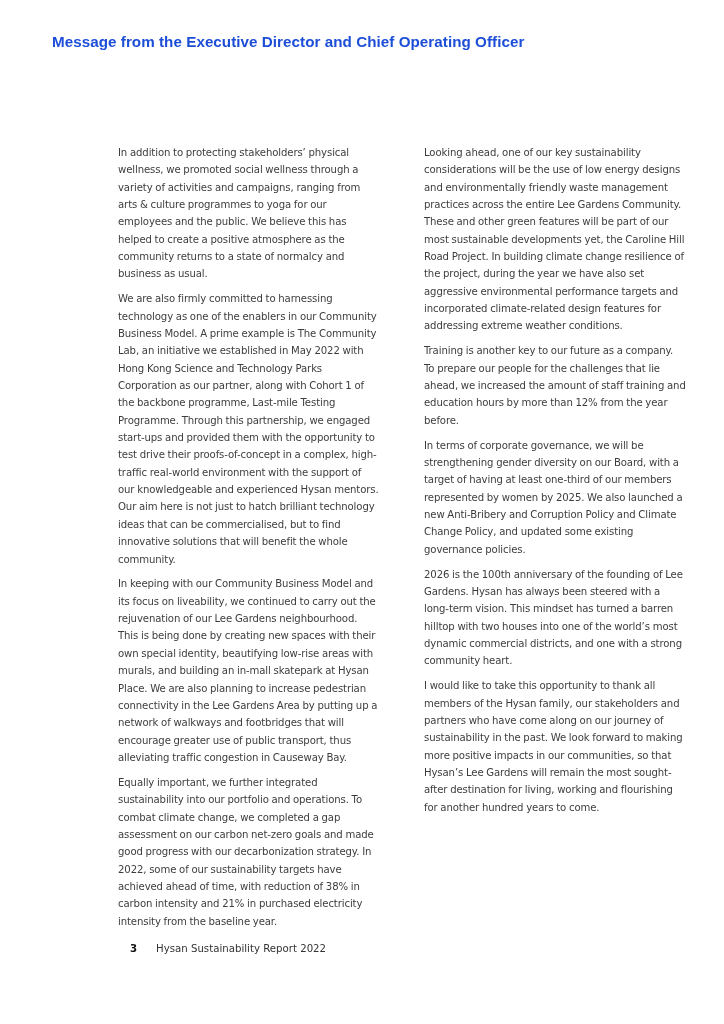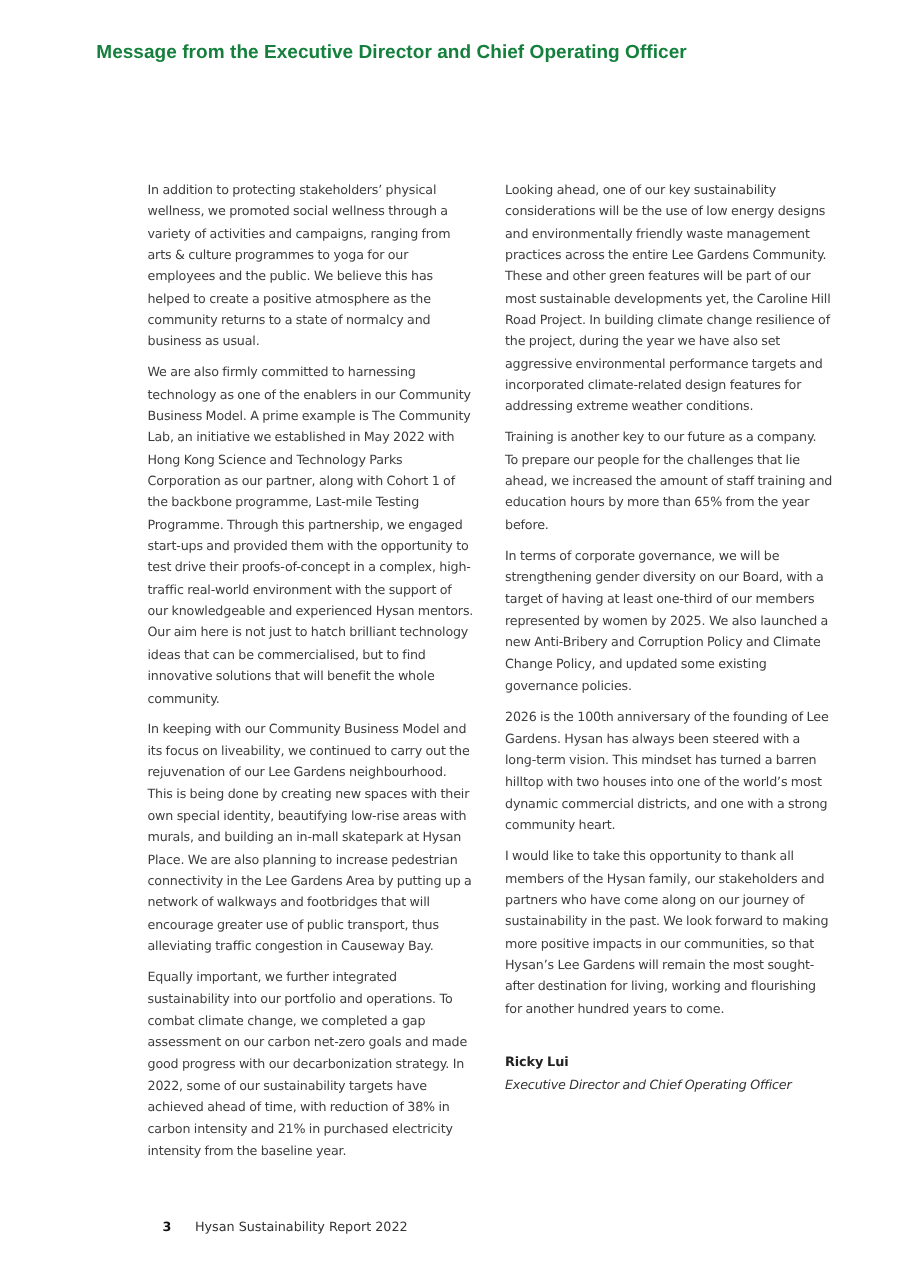--- a/index.html
+++ b/index.html
@@ -10,41 +10,41 @@
     body {
       width: 724px;
       height: 1024px;
       position: relative;
       overflow: hidden;
       font-family: "DejaVu Sans", sans-serif;
       color: #3a3a3a;
     }
     .page-header {
       position: absolute;
-      left: 77px;
+      left: 52px;
       top: 33px;
       font-family: "Liberation Sans", sans-serif;
       font-weight: bold;
       font-size: 15.2px;
-      color: #15803d;
+      color: #1d4ed8;
       letter-spacing: 0.05px;
       white-space: nowrap;
     }
     .column {
       position: absolute;
       top: 144px;
       width: 262px;
       font-size: 10.15px;
       line-height: 17.35px;
       letter-spacing: -0.12px;
       word-spacing: -0.3px;
       color: #3d3d3d;
     }
     .col-left { left: 118px; }
-    .col-right { left: 404px; width: 262px; }
+    .col-right { left: 424px; width: 262px; }
     .column p {
       margin: 0 0 7.6px 0;
     }
     .signature {
       margin-top: 26px;
     }
     .sig-name {
       font-weight: bold;
       font-size: 10.3px;
       color: #222;
@@ -53,21 +53,21 @@
     }
     .sig-title {
       font-style: italic;
       display: block;
       line-height: 17.5px;
       color: #333;
     }
     .footer {
       position: absolute;
       left: 130px;
-      top: 977px;
+      top: 943px;
       font-size: 10.2px;
       color: #333;
       white-space: nowrap;
     }
     .footer .page-num {
       font-weight: bold;
       color: #111;
       display: inline-block;
       width: 26px;
     }
@@ -79,25 +79,21 @@
 
 <div class="column col-left">
   <p>In addition to protecting stakeholders’ physical wellness, we promoted social wellness through a variety of activities and campaigns, ranging from arts &amp; culture programmes to yoga for our employees and the public. We believe this has helped to create a positive atmosphere as the community returns to a state of normalcy and business as usual.</p>
   <p>We are also firmly committed to harnessing technology as one of the enablers in our Community Business Model. A prime example is The Community Lab, an initiative we established in May 2022 with Hong Kong Science and Technology Parks Corporation as our partner, along with Cohort 1 of the backbone programme, Last-mile Testing Programme. Through this partnership, we engaged start-ups and provided them with the opportunity to test drive their proofs-of-concept in a complex, high-traffic real-world environment with the support of our knowledgeable and experienced Hysan mentors. Our aim here is not just to hatch brilliant technology ideas that can be commercialised, but to find innovative solutions that will benefit the whole community.</p>
   <p>In keeping with our Community Business Model and its focus on liveability, we continued to carry out the rejuvenation of our Lee Gardens neighbourhood. This is being done by creating new spaces with their own special identity, beautifying low-rise areas with murals, and building an in-mall skatepark at Hysan Place. We are also planning to increase pedestrian connectivity in the Lee Gardens Area by putting up a network of walkways and footbridges that will encourage greater use of public transport, thus alleviating traffic congestion in Causeway Bay.</p>
   <p>Equally important, we further integrated sustainability into our portfolio and operations. To combat climate change, we completed a gap assessment on our carbon net-zero goals and made good progress with our decarbonization strategy. In 2022, some of our sustainability targets have achieved ahead of time, with reduction of 38% in carbon intensity and 21% in purchased electricity intensity from the baseline year.</p>
 </div>
 
 <div class="column col-right">
   <p>Looking ahead, one of our key sustainability considerations will be the use of low energy designs and environmentally friendly waste management practices across the entire Lee Gardens Community. These and other green features will be part of our most sustainable developments yet, the Caroline Hill Road Project. In building climate change resilience of the project, during the year we have also set aggressive environmental performance targets and incorporated climate-related design features for addressing extreme weather conditions.</p>
-  <p>Training is another key to our future as a company. To prepare our people for the challenges that lie ahead, we increased the amount of staff training and education hours by more than 65% from the year before.</p>
+  <p>Training is another key to our future as a company. To prepare our people for the challenges that lie ahead, we increased the amount of staff training and education hours by more than 12% from the year before.</p>
   <p>In terms of corporate governance, we will be strengthening gender diversity on our Board, with a target of having at least one-third of our members represented by women by 2025. We also launched a new Anti-Bribery and Corruption Policy and Climate Change Policy, and updated some existing governance policies.</p>
   <p>2026 is the 100th anniversary of the founding of Lee Gardens. Hysan has always been steered with a long-term vision. This mindset has turned a barren hilltop with two houses into one of the world’s most dynamic commercial districts, and one with a strong community heart.</p>
   <p>I would like to take this opportunity to thank all members of the Hysan family, our stakeholders and partners who have come along on our journey of sustainability in the past. We look forward to making more positive impacts in our communities, so that Hysan’s Lee Gardens will remain the most sought-after destination for living, working and flourishing for another hundred years to come.</p>
-  <div class="signature">
-    <span class="sig-name">Ricky Lui</span>
-    <span class="sig-title">Executive Director and Chief Operating Officer</span>
-  </div>
 </div>
 
 <div class="footer">
   <span class="page-num">3</span><span>Hysan Sustainability Report 2022</span>
 </div>
 
 </body></html>

